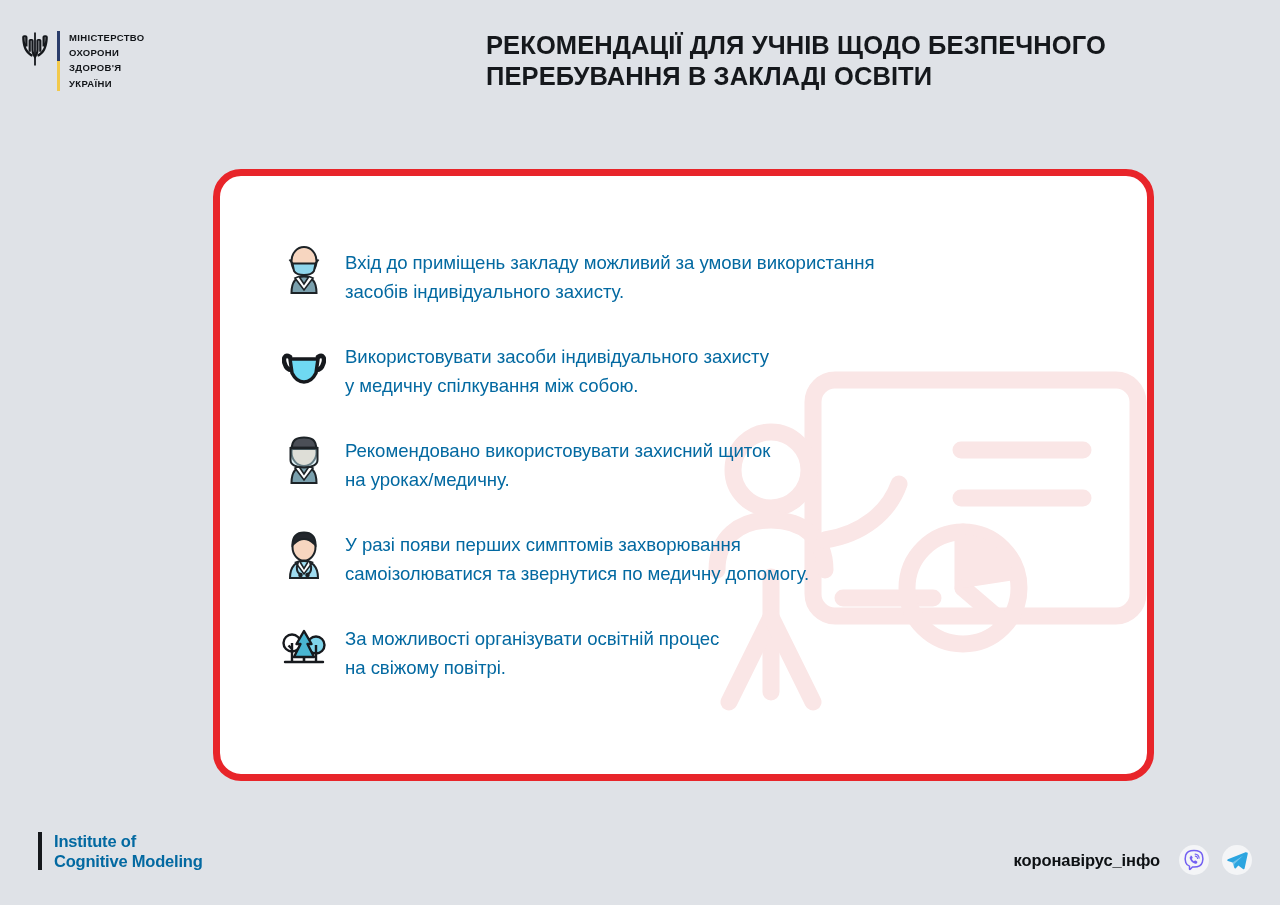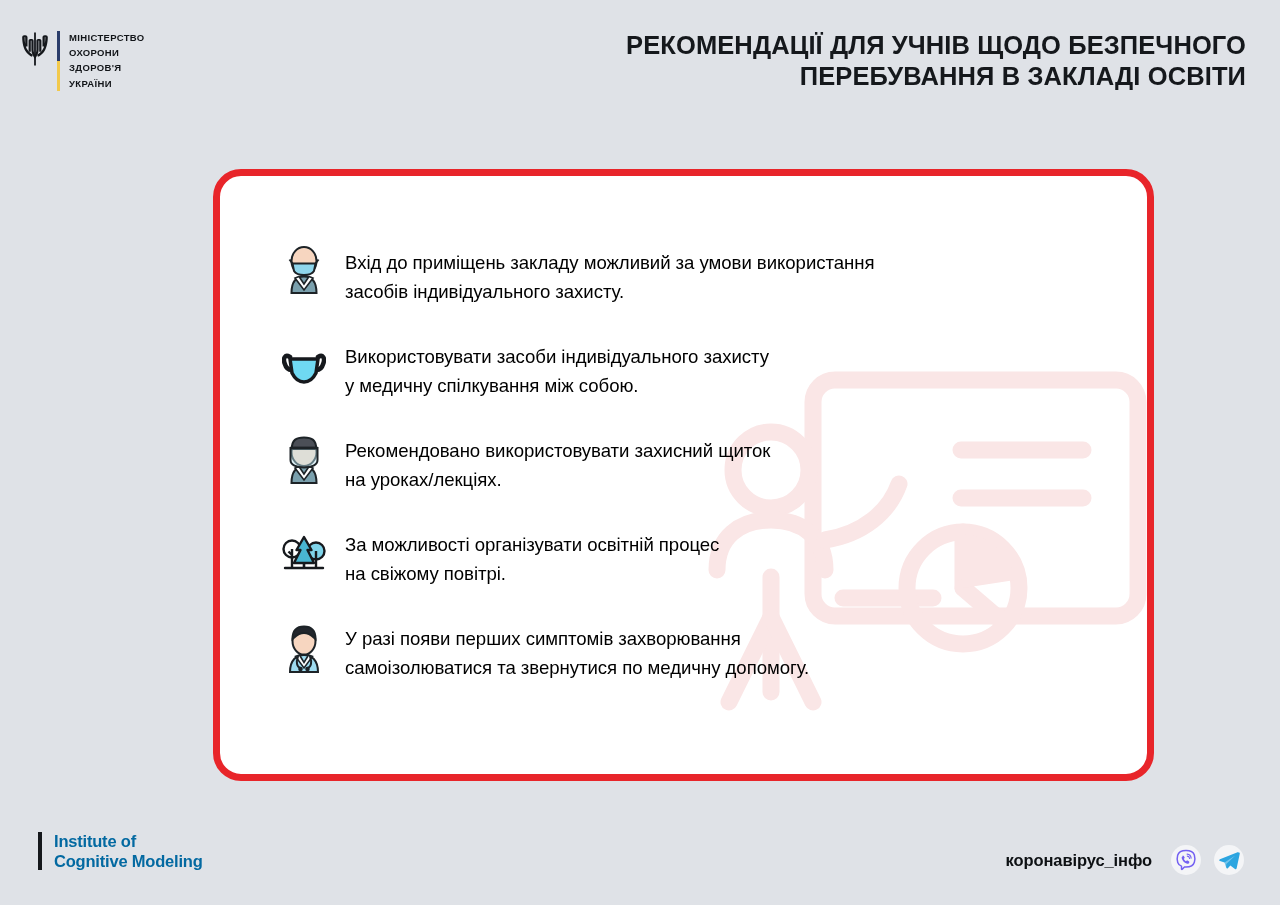--- a/index.html
+++ b/index.html
@@ -55,21 +55,20 @@
     letter-spacing: 0.35px;
     color: #111418;
     white-space: nowrap;
   }
 
   .header-title {
     position: absolute;
     right: 34px;
     top: 30px;
     width: 760px;
-    text-align: right;
     font-size: 25.5px;
     font-weight: bold;
     line-height: 31px;
     letter-spacing: 0.1px;
     color: #15181c;
   }
 
   
   .card {
     position: absolute;
@@ -115,21 +114,21 @@
     flex: none;
     display: flex;
     align-items: center;
     justify-content: center;
   }
   .rec-icon svg { display: block; }
 
   .rec-text {
     font-size: 18.6px;
     line-height: 29px;
-    color: #000000;
+    color: #0369a1;
     letter-spacing: -0.05px;
     padding-top: 2px;
     white-space: pre-line;
   }
 
   
   .rec-item[data-idx="1"] .rec-icon { margin-top: 4px; }
   .rec-item[data-idx="2"] .rec-icon { margin-top: 2px; }
   .rec-item[data-idx="3"] .rec-icon { margin-top: 1px; }
   .rec-item[data-idx="4"] .rec-icon { margin-top: 3px; }
@@ -162,21 +161,21 @@
     font-size: 16.5px;
     font-weight: bold;
     line-height: 20px;
     color: #0369a1;
     letter-spacing: -0.2px;
     white-space: pre-line;
   }
 
   .social {
     position: absolute;
-    right: 36px;
+    right: 28px;
     bottom: 30px;
     display: flex;
     align-items: center;
     gap: 13px;
     margin-left: 48px;
   }
 
   .social-label {
     font-size: 16.5px;
     font-weight: bold;
@@ -278,57 +277,57 @@
         <svg width="42" height="48" viewBox="0 0 42 48">
           <ellipse cx="21" cy="16" rx="12.5" ry="14" fill="#f7d6c0" stroke="#1d2327" stroke-width="2"></ellipse>
           <path d="M8.8 13 C8.8 4 13 1.5 21 1.5 C29 1.5 33.2 4 33.2 13 Z" fill="#4b4f57" stroke="#1d2327" stroke-width="2"></path>
           <path d="M8.5 47 C8.5 35 14 30.5 21 30.5 C28 30.5 33.5 35 33.5 47 Z" fill="#7aa0ad" stroke="#1d2327" stroke-width="2"></path>
           <path d="M16 30.5 L21 38 L26 30.5 L30 32 L21 44 L12 32 Z" fill="#ffffff" stroke="#1d2327" stroke-width="1.6"></path>
           <path d="M7.5 12 L34.5 12 L34.5 24 C34.5 29 28.5 31.5 21 31.5 C13.5 31.5 7.5 29 7.5 24 Z" fill="#bfe8f5" fill-opacity="0.45" stroke="#1d2327" stroke-width="2"></path>
           <line x1="7.5" y1="12" x2="34.5" y2="12" stroke="#1d2327" stroke-width="2.8"></line>
         </svg>
       </div>
       <div class="rec-text">Рекомендовано використовувати захисний щиток
-на уроках/лекціях.</div>
+на уроках/медичну.</div>
+    </div>
+
+    <div class="rec-item" data-idx="4">
+      <div class="rec-icon">
+        <svg width="42" height="48" viewBox="0 0 42 48">
+          <ellipse cx="21" cy="16" rx="11.5" ry="13.5" fill="#f7d6c0" stroke="#1d2327" stroke-width="2"></ellipse>
+          <path d="M9.5 14 C9.5 4.5 14 1.5 21 1.5 C28 1.5 32.5 4.5 32.5 14 C30 12 27 8 21 8 C15 8 12 12 9.5 14 Z" fill="#22262c" stroke="#1d2327" stroke-width="2"></path>
+          <path d="M7 47 C7 35 13.5 30 21 30 C28.5 30 35 35 35 47 Z" fill="#9fdcf0" stroke="#1d2327" stroke-width="2"></path>
+          <path d="M16.5 30 L21 37.5 L25.5 30 L29.5 31.5 L21 43 L12.5 31.5 Z" fill="#ffffff" stroke="#1d2327" stroke-width="1.6"></path>
+          <path d="M15 31.5 C13 37 13.5 42 17.5 43" fill="none" stroke="#1d2327" stroke-width="2" stroke-linecap="round"></path>
+          <path d="M27 31.5 C29 37 28.5 42 24.5 43" fill="none" stroke="#1d2327" stroke-width="2" stroke-linecap="round"></path>
+          <circle cx="17.5" cy="44" r="2.3" fill="#1d2327"></circle>
+          <circle cx="24.5" cy="44" r="2.3" fill="#1d2327"></circle>
+        </svg>
+      </div>
+      <div class="rec-text">У разі появи перших симптомів захворювання
+самоізолюватися та звернутися по медичну допомогу.</div>
     </div>
 
     <div class="rec-item" data-idx="3">
       <div class="rec-icon">
         <svg width="44" height="38" viewBox="0 0 44 38">
           <circle cx="10" cy="15" r="8.5" fill="none" stroke="#16191d" stroke-width="2.4"></circle>
           <line x1="10" y1="15" x2="10" y2="33" stroke="#16191d" stroke-width="2.4"></line>
           <line x1="10" y1="21" x2="6.5" y2="17.5" stroke="#16191d" stroke-width="2.4"></line>
           <circle cx="34" cy="17" r="8.5" fill="#7fd4ea" stroke="#16191d" stroke-width="2.4"></circle>
           <line x1="34" y1="17" x2="34" y2="33" stroke="#16191d" stroke-width="2.4"></line>
           <path d="M22 3 L29.5 16 L25.5 16 L32 29 L12 29 L18.5 16 L14.5 16 Z" fill="#49b6d2" stroke="#16191d" stroke-width="2.4" stroke-linejoin="round"></path>
           <line x1="22" y1="29" x2="22" y2="34" stroke="#16191d" stroke-width="2.6"></line>
           <line x1="3" y1="34" x2="41" y2="34" stroke="#16191d" stroke-width="2.4" stroke-linecap="round"></line>
         </svg>
       </div>
       <div class="rec-text">За можливості організувати освітній процес
 на свіжому повітрі.</div>
     </div>
 
-    <div class="rec-item" data-idx="4">
-      <div class="rec-icon">
-        <svg width="42" height="48" viewBox="0 0 42 48">
-          <ellipse cx="21" cy="16" rx="11.5" ry="13.5" fill="#f7d6c0" stroke="#1d2327" stroke-width="2"></ellipse>
-          <path d="M9.5 14 C9.5 4.5 14 1.5 21 1.5 C28 1.5 32.5 4.5 32.5 14 C30 12 27 8 21 8 C15 8 12 12 9.5 14 Z" fill="#22262c" stroke="#1d2327" stroke-width="2"></path>
-          <path d="M7 47 C7 35 13.5 30 21 30 C28.5 30 35 35 35 47 Z" fill="#9fdcf0" stroke="#1d2327" stroke-width="2"></path>
-          <path d="M16.5 30 L21 37.5 L25.5 30 L29.5 31.5 L21 43 L12.5 31.5 Z" fill="#ffffff" stroke="#1d2327" stroke-width="1.6"></path>
-          <path d="M15 31.5 C13 37 13.5 42 17.5 43" fill="none" stroke="#1d2327" stroke-width="2" stroke-linecap="round"></path>
-          <path d="M27 31.5 C29 37 28.5 42 24.5 43" fill="none" stroke="#1d2327" stroke-width="2" stroke-linecap="round"></path>
-          <circle cx="17.5" cy="44" r="2.3" fill="#1d2327"></circle>
-          <circle cx="24.5" cy="44" r="2.3" fill="#1d2327"></circle>
-        </svg>
-      </div>
-      <div class="rec-text">У разі появи перших симптомів захворювання
-самоізолюватися та звернутися по медичну допомогу.</div>
-    </div>
-
   </div>
 </div>
 
 <div class="footer">
 
   <div class="icm-logo">
     <div class="icm-bar"></div>
     <div class="icm-text">Institute of
 Cognitive Modeling</div>
   </div>

